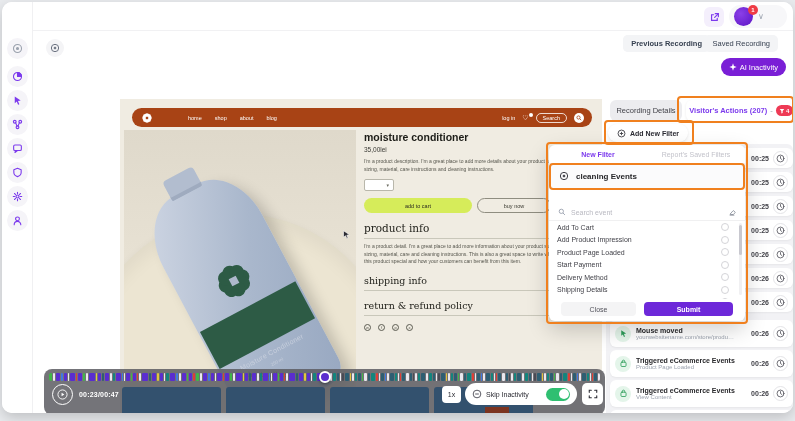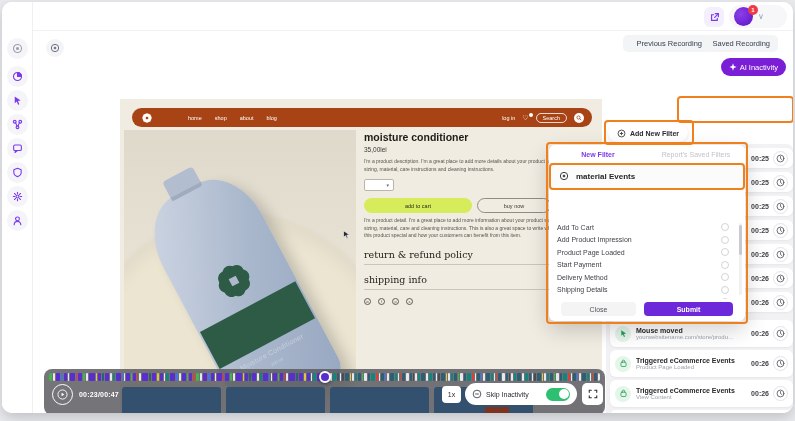--- a/index.html
+++ b/index.html
@@ -30,21 +30,21 @@
   
   .titlebar { position:absolute; left:31px; top:29px; right:0; height:33px; background:#fff; z-index:5; }
   .back-btn { position:absolute; left:13px; top:8px; width:18px; height:18px; border-radius:50%; background:#f4f4f6;
               color:#6b7280; display:flex; align-items:center; justify-content:center; border:none; }
   .back-btn svg { width:10px; height:10px; }
   .crumb { position:absolute; left:37px; top:11px; font-size:11px; color:#6b7280; }
   .crumb b { color:#16161d; font-weight:bold; }
   .tb-btn { position:absolute; top:4px; height:17px; border:none; border-radius:5px; background:#f3f4f6; color:#374151;
             font-size:7.5px; font-family:inherit; display:flex; align-items:center; justify-content:center; padding:0 8px; }
   .star-btn { right:150px; width:20px; padding:0; font-size:9px; color:#2b2b33; }
-  .prev-btn { right:83px; }
+  .prev-btn { right:83px;font-weight:bold; }
   .next-btn { right:15px; }
 
   .ai-btn { position:absolute; right:7px; top:56px; height:18px; border:none; border-radius:9px; background:#7a1fd6; color:#fff;
             font-size:7.5px; font-family:inherit; display:flex; align-items:center; gap:3px; padding:0 8px; z-index:6; }
   .ai-btn svg { width:8px; height:8px; }
 
   
   .player { position:absolute; left:118px; top:97px; width:482px; height:314px; background:#f0ece2; overflow:hidden; z-index:1; }
   .mock-nav { position:absolute; left:12px; top:9px; right:10px; height:19px; background:#a84315; border-radius:10px;
               display:flex; align-items:center; color:#fff; font-size:5.5px; }
@@ -336,27 +336,31 @@
       <div class="prod-desc">I'm a product description. I'm a great place to add more details about your product such as sizing, material, care instructions and cleaning instructions.</div>
       <div class="qty-box">
           <span></span>
           <span>▾</span>
         </div>
       <div class="btn-row">
         <button class="cart-btn">add to cart</button>
         <button class="buy-btn">buy now</button>
         <span class="heart-btn">♡</span>
       </div>
+      <div class="acc-head first">
+        <span>product info</span>
+        <span class="acc-toggle">–</span>
+      </div>
       <div class="acc-body">I'm a product detail. I'm a great place to add more information about your product such as sizing, material, care and cleaning instructions. This is also a great space to write what makes this product special and how your customers can benefit from this item.</div>
       <div class="acc-head">
+        <span>shipping info</span>
+        <span class="acc-toggle">+</span>
+      </div>
+      <div class="acc-head">
         <span>return &amp; refund policy</span>
-        <span class="acc-toggle">+</span>
-      </div>
-      <div class="acc-head">
-        <span>shipping info</span>
         <span class="acc-toggle">+</span>
       </div>
       <div class="socials">
         <span class="soc">w</span>
         <span class="soc">f</span>
         <span class="soc">p</span>
         <span class="soc">x</span>
       </div>
     </div>
     <div class="behind-text">best sellers</div>
@@ -560,20 +564,33 @@
     <button class="fs-btn">
       <svg viewBox="0 0 12 12" fill="none" stroke="currentColor" stroke-width="1.3" stroke-linecap="round">
           <path d="M1.5 4V1.5H4"></path>
           <path d="M8 1.5h2.5V4"></path>
           <path d="M10.5 8v2.5H8"></path>
           <path d="M4 10.5H1.5V8"></path>
         </svg>
     </button>
   </div>
 
+  <div class="panel-tabs">
+    <button class="tab tab-details">Recording Details</button>
+    <button class="tab tab-actions">
+      <span>Visitor's Actions (207)</span>
+      <span class="tab-dash">-</span>
+      <span class="fbadge">
+        <svg viewBox="0 0 12 12">
+            <path d="M1.5 2h9L7.3 6v4l-2.6 1V6Z" fill="#fff"></path>
+          </svg>
+        <span>4</span>
+      </span>
+    </button>
+  </div>
   <button class="add-filter">
     <svg viewBox="0 0 12 12" fill="none" stroke="currentColor" stroke-width="1.2">
         <circle cx="6" cy="6" r="4.6"></circle>
         <path d="M6 3.8v4.4M3.8 6h4.4"></path>
       </svg>
     <span>Add New Filter</span>
   </button>
 
   <div class="panel-body" id="panelBody">
       <div class="arow" style="top: 4px; height: 20px;">
@@ -703,21 +720,32 @@
   <div class="popover">
     <div class="pop-tabs">
       <button class="pop-tab active">New Filter</button>
       <button class="pop-tab idle">Report's Saved Filters</button>
     </div>
     <div class="evt-row">
       <svg viewBox="0 0 12 12" fill="none" stroke="currentColor" stroke-width="1.2">
           <circle cx="6" cy="6" r="4.4"></circle>
           <circle cx="6" cy="6" r="1.1" fill="currentColor"></circle>
         </svg>
-      <span>material Events</span>
+      <span>cleaning Events</span>
+    </div>
+    <div class="search-row">
+      <svg viewBox="0 0 12 12" fill="none" stroke="currentColor" stroke-width="1.4">
+          <circle cx="5" cy="5" r="3.2"></circle>
+          <path d="M7.5 7.5L10.4 10.4"></path>
+        </svg>
+      <input placeholder="Search event" style="">
+      <svg class="eraser" viewBox="0 0 12 12" fill="none" stroke="currentColor" stroke-width="1">
+          <path d="M3 9.3l4.4-4.9a1 1 0 0 1 1.5 0l1.5 1.5a1 1 0 0 1 0 1.4L8 9.8H4.6Z"></path>
+          <path d="M2.5 10.8h7"></path>
+        </svg>
     </div>
     <div class="opt-list" id="optList">
         <div class="opt">
           <span>Add To Cart</span>
           <span class="radio"></span>
         </div>
         <div class="opt">
           <span>Add Product Impression</span>
           <span class="radio"></span>
         </div>

